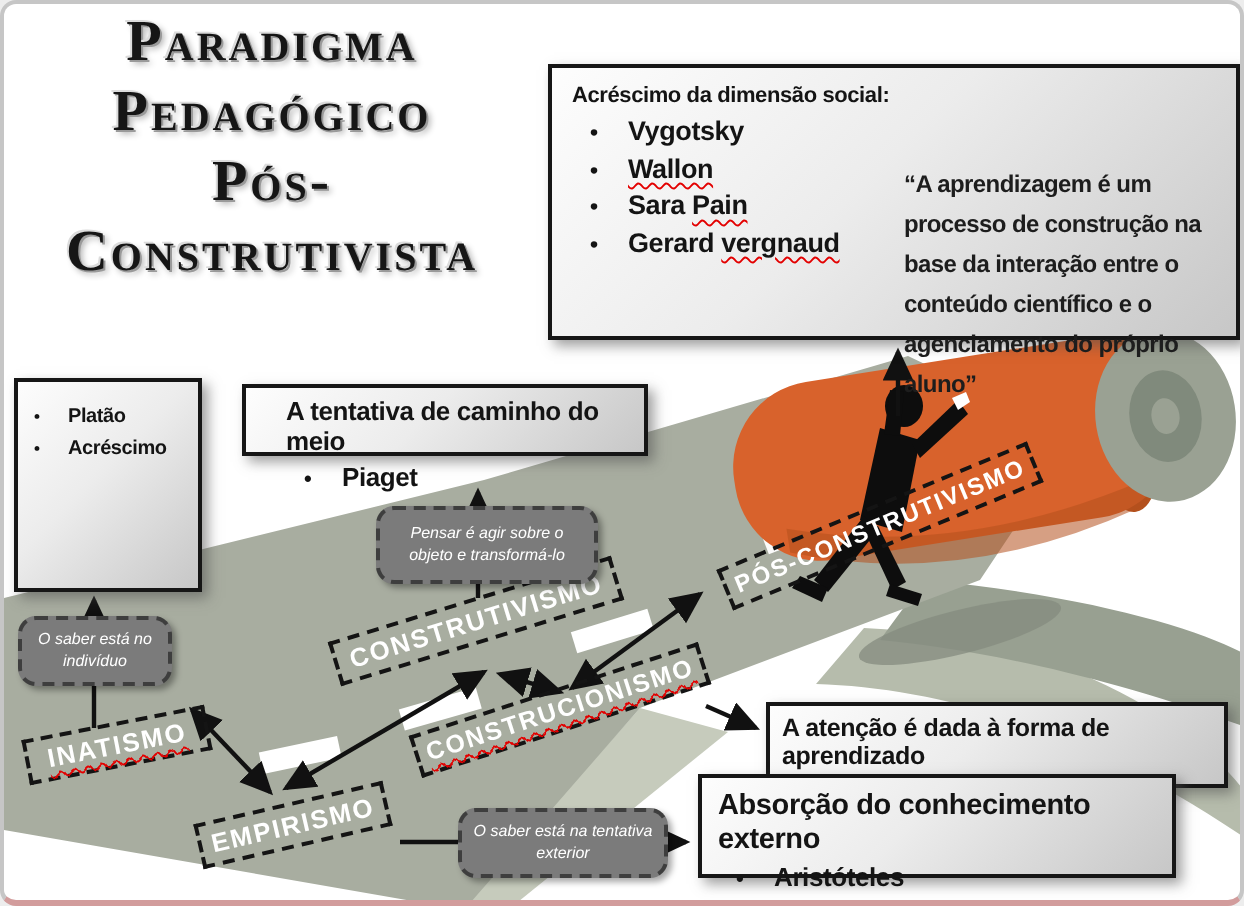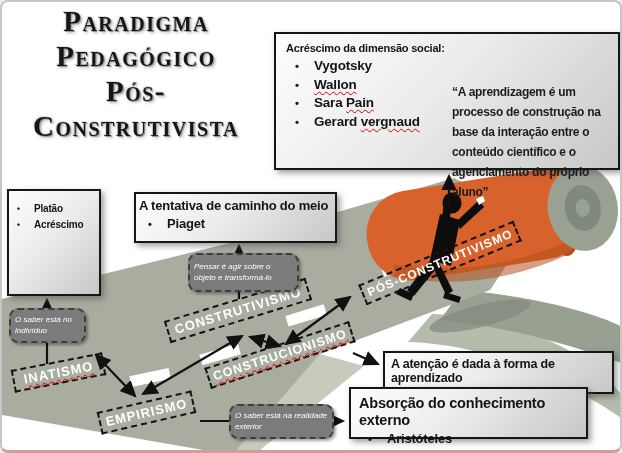--- a/index.html
+++ b/index.html
@@ -25,36 +25,36 @@
   .social .bt{font-size:11px;width:170px;}
   .social .brow{font-size:13.5px;margin-top:3.5px;width:190px;}
   .quote{position:absolute;left:176px;top:48px;width:168px;font-weight:bold;font-size:12px;
          line-height:20px;letter-spacing:-.3px;color:#1d1d1d;}
 
   .saber{left:5px;top:187px;width:94px;height:107px;padding:7px 6px;}
   .saber .bt{font-size:13px;}
   .saber .brow{font-size:10px;margin-top:5px;}
   .saber .brow::before{margin-left:2px;margin-right:7px;}
 
-  .tentativa{left:132px;top:190px;width:203px;height:51px;padding:5px 3px;}
+  .tentativa{left:119px;top:190px;width:203px;height:36px;padding:5px 20px;}
   .tentativa .bt{font-size:13px;}
   .tentativa .brow{font-size:13px;margin-top:2px;}
 
   .atencao{left:381px;top:349px;width:231px;height:43px;padding:4px 6px;}
   .atencao .bt{font-size:12.5px;}
   .atencao .brow{font-size:12.5px;margin-top:2px;}
 
   .absorcao{left:347px;top:385px;width:239px;height:52px;padding:6px 8px;}
   .absorcao .bt{font-size:14.5px;}
   .absorcao .brow{font-size:13px;margin-top:3px;}
 
   
   .callout{position:absolute;box-sizing:border-box;background:#7b7b7b;border:2px dashed #3e3e3e;
            border-radius:9px;color:#ffffff;font-style:italic;font-size:8px;line-height:1.3;
-           display:flex;align-items:center;justify-content:center;text-align:left;
+           display:flex;align-items:center;justify-content:center;text-align:center;
            padding:2px 4px;box-shadow:2px 2px 3px rgba(0,0,0,.35);}
   .co-individuo{left:7px;top:306px;width:77px;height:35px;}
   .co-pensar{left:186px;top:251px;width:111px;height:39px;}
   .co-realidade{left:227px;top:402px;width:105px;height:35px;}
 
   
   .rlabel{position:absolute;box-sizing:border-box;border:2px dashed #141414;color:#ffffff;
           font-weight:bold;text-align:center;letter-spacing:1px;padding:2px 4px;white-space:nowrap;}
   .rl-inatismo{left:10px;top:359px;width:93px;font-size:13px;transform:rotate(-11deg);}
   .rl-empirismo{left:96px;top:399px;width:97px;font-size:13px;transform:rotate(-13deg);}
@@ -132,21 +132,21 @@
   <div class="rlabel rl-construcionismo"><span class="sq">CONSTRUCIONISMO</span></div>
   <div class="rlabel rl-pos"><span>PÓS-CONSTRUTIVISMO</span></div>
 
   <div class="callout co-individuo">
       <span>O saber está no indivíduo</span>
     </div>
   <div class="callout co-pensar">
       <span>Pensar é agir sobre o objeto e transformá-lo</span>
     </div>
   <div class="callout co-realidade">
-      <span>O saber está na realidade exterior</span>
+      <span>O saber está na tentativa exterior</span>
     </div>
 
   <div class="title">
     <div>Paradigma</div>
     <div>Pedagógico</div>
     <div>Pós-</div>
     <div>Construtivista</div>
   </div>
 
   <div class="gbox social">

